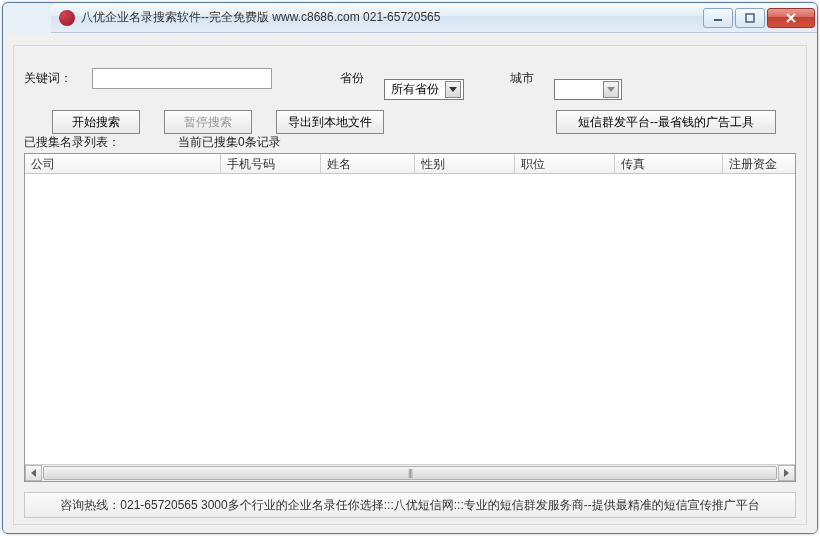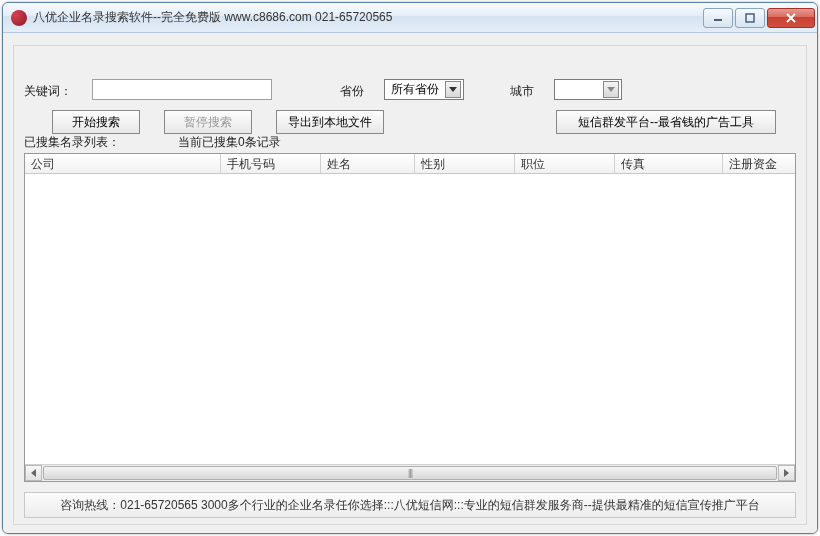--- a/index.html
+++ b/index.html
@@ -24,20 +24,21 @@
       overflow: hidden;
     }
     .titlebar {
       height: 30px;
       background: linear-gradient(to bottom, #f7fbff 0%, #e4edf7 45%, #d5e2f0 46%, #e4eef8 100%);
       border-bottom: 1px solid #b8c8d8;
       display: flex;
       align-items: center;
       padding: 0 2px 0 8px;
       border-radius: 5px 5px 0 0;
+      margin-left: 48px;
     }
     .app-icon {
       width: 16px; height: 16px;
       border-radius: 50%;
       background: radial-gradient(circle at 30% 30%, #d84050, #8b1a2a);
       margin-right: 6px;
       flex-shrink: 0;
     }
     .title-text { color: #333; flex: 1; }
     .win-controls { display: flex; gap: 2px; }
@@ -65,21 +66,21 @@
     .panel {
       flex: 1;
       border: 1px solid #d8d8d8;
       background: #f0f0f0;
       padding: 10px 10px 6px 10px;
       display: flex;
       flex-direction: column;
     }
     .row1 {
       display: flex;
-      align-items: flex-end;
+      align-items: center;
       gap: 20px;
       margin-bottom: 10px;
     }
     .lbl { color: #222; white-space: nowrap; }
     .text-input {
       border: 1px solid #a0a0a0;
       background: #fff;
       height: 21px;
       padding: 0 3px;
       font-family: inherit;

